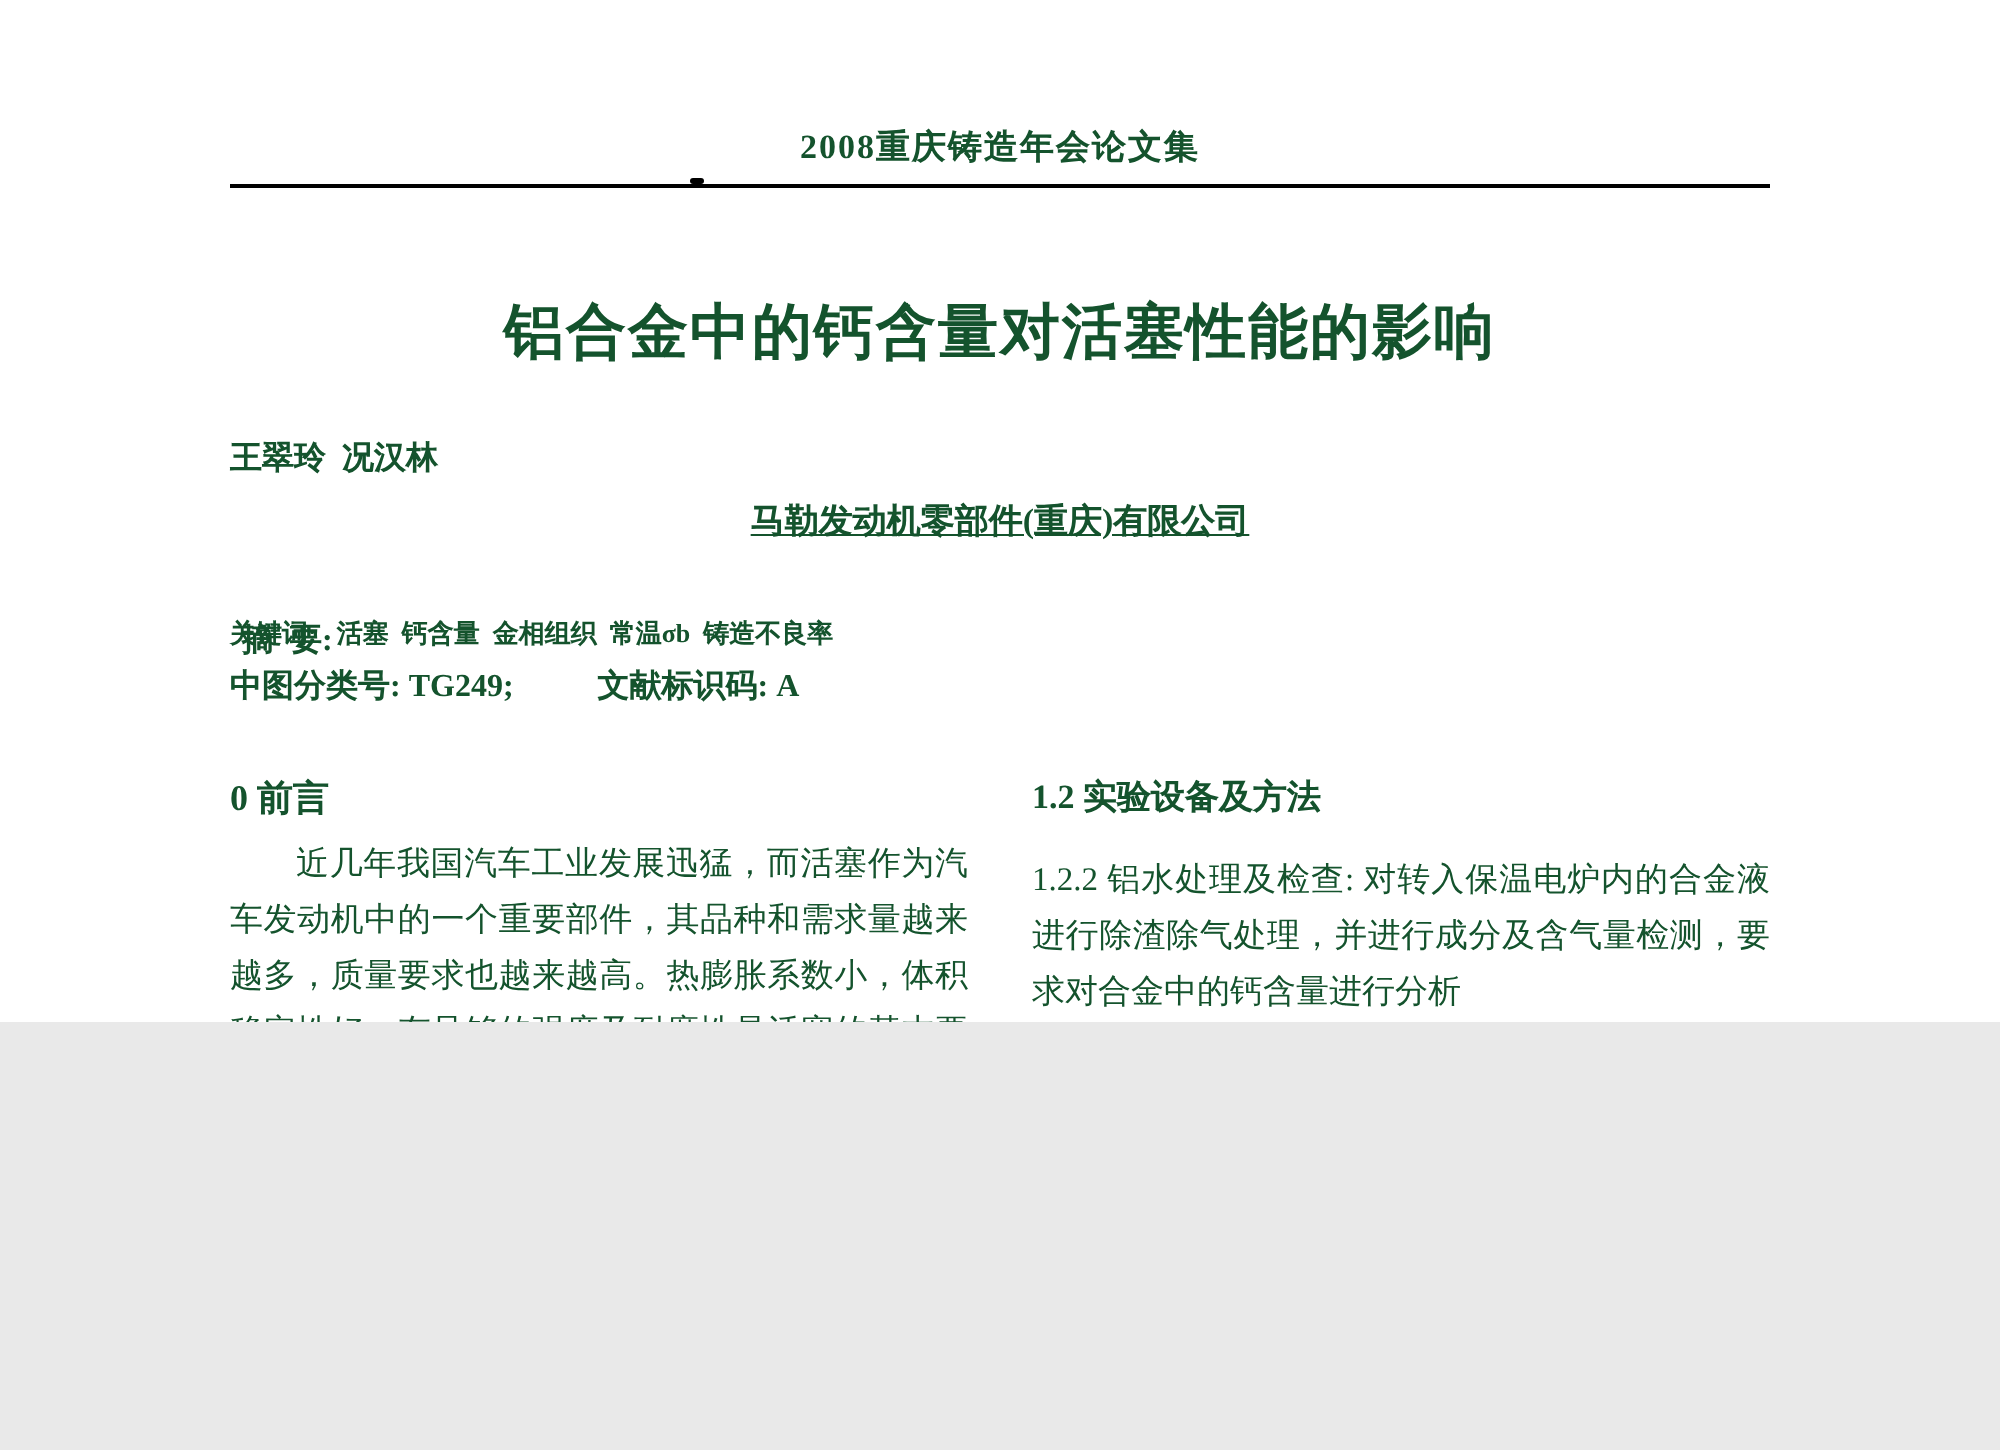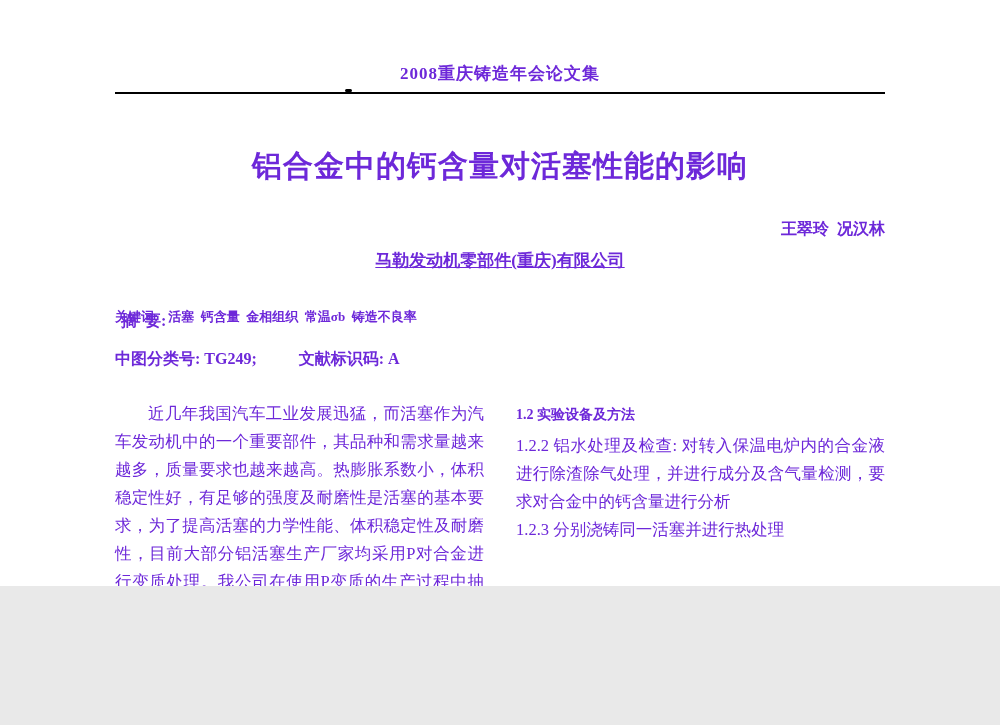--- a/index.html
+++ b/index.html
@@ -1,24 +1,24 @@
 <!DOCTYPE html>
 <html><head>
 <meta charset="utf-8">
 <style>
   * { margin: 0; padding: 0; box-sizing: border-box; }
   html, body { background: #e9e9e9; }
   body { font-family: "Liberation Serif", "DejaVu Serif", serif; }
   .page {
     position: relative;
     width: 1000px;
-    height: 586px;
+    height: 511px;
     margin: 0 auto;
     background: #ffffff;
-    color: #6d28d9;
+    color: #14532d;
     overflow: hidden;
   }
   .content { padding: 0 115px; }
 
   
   .running-header {
     margin-top: 62px;
     text-align: center;
     font-weight: bold;
     font-size: 17px;
@@ -42,21 +42,21 @@
   
   .paper-title {
     margin-top: 52px;
     text-align: center;
     font-size: 30px;
     font-weight: bold;
     letter-spacing: 1px;
   }
   .authors {
     margin-top: 32px;
-    text-align: right;
+    text-align: left;
     font-size: 16px;
     font-weight: bold;
     white-space: pre-wrap;
   }
   .affiliation {
     margin-top: 9px;
     text-align: center;
     font-size: 17px;
     font-weight: bold;
     text-decoration: underline;
@@ -79,21 +79,21 @@
     white-space: pre-wrap;
   }
   .keywords {
     margin-top: 11px;
     font-size: 13px;
     font-weight: bold;
   }
   .keywords .kw-label { margin-right: 10px; }
   .keywords .kw-text { white-space: pre-wrap; }
   .classification {
-    margin-top: 23px;
+    margin-top: 7px;
     font-size: 16px;
     font-weight: bold;
   }
   .classification .clc { margin-right: 42px; }
 
   
   .columns {
     margin-top: 30px;
     display: flex;
     gap: 32px;
@@ -105,23 +105,23 @@
     text-align: justify;
   }
   .section-heading {
     font-weight: bold;
     font-size: 18px;
     line-height: 30px;
     margin-bottom: 4px;
   }
   .subsection-heading {
     font-weight: bold;
-    font-size: 14px;
+    font-size: 17px;
     line-height: 30px;
-    margin-bottom: 2px;
+    margin-bottom: 12px;
   }
   .col p.indent { text-indent: 2em; }
   .col p { margin: 0; }
 </style>
 </head>
 <body>
 
 <div class="page">
   <div class="scan-dot"></div>
   <div class="content">
@@ -143,20 +143,21 @@
       <span class="kw-label">关键词:</span><span class="kw-text">活塞  钙含量  金相组织  常温σb  铸造不良率</span>
     </div>
 
     <div class="classification">
       <span class="clc">中图分类号: TG249;</span><span class="doc-code">文献标识码: A</span>
     </div>
 
     <div class="columns">
 
       <div class="col">
+        <div class="section-heading">0 前言</div>
         <p class="indent">近几年我国汽车工业发展迅猛，而活塞作为汽车发动机中的一个重要部件，其品种和需求量越来越多，质量要求也越来越高。热膨胀系数小，体积稳定性好，有足够的强度及耐磨性是活塞的基本要求，为了提高活塞的力学性能、体积稳定性及耐磨性，目前大部分铝活塞生产厂家均采用P对合金进行变质处理。我公司在使用P变质的生产过程中抽检发现，同样的合金配制及处理工艺，同品种活塞的金相组织及铸造合格率时好时</p>
       </div>
 
       <div class="col">
         <div class="subsection-heading">1.2 实验设备及方法</div>
         <p>1.2.2 铝水处理及检查: 对转入保温电炉内的合金液进行除渣除气处理，并进行成分及含气量检测，要求对合金中的钙含量进行分析</p>
         <p>1.2.3 分别浇铸同一活塞并进行热处理</p>
 
       </div>
 

